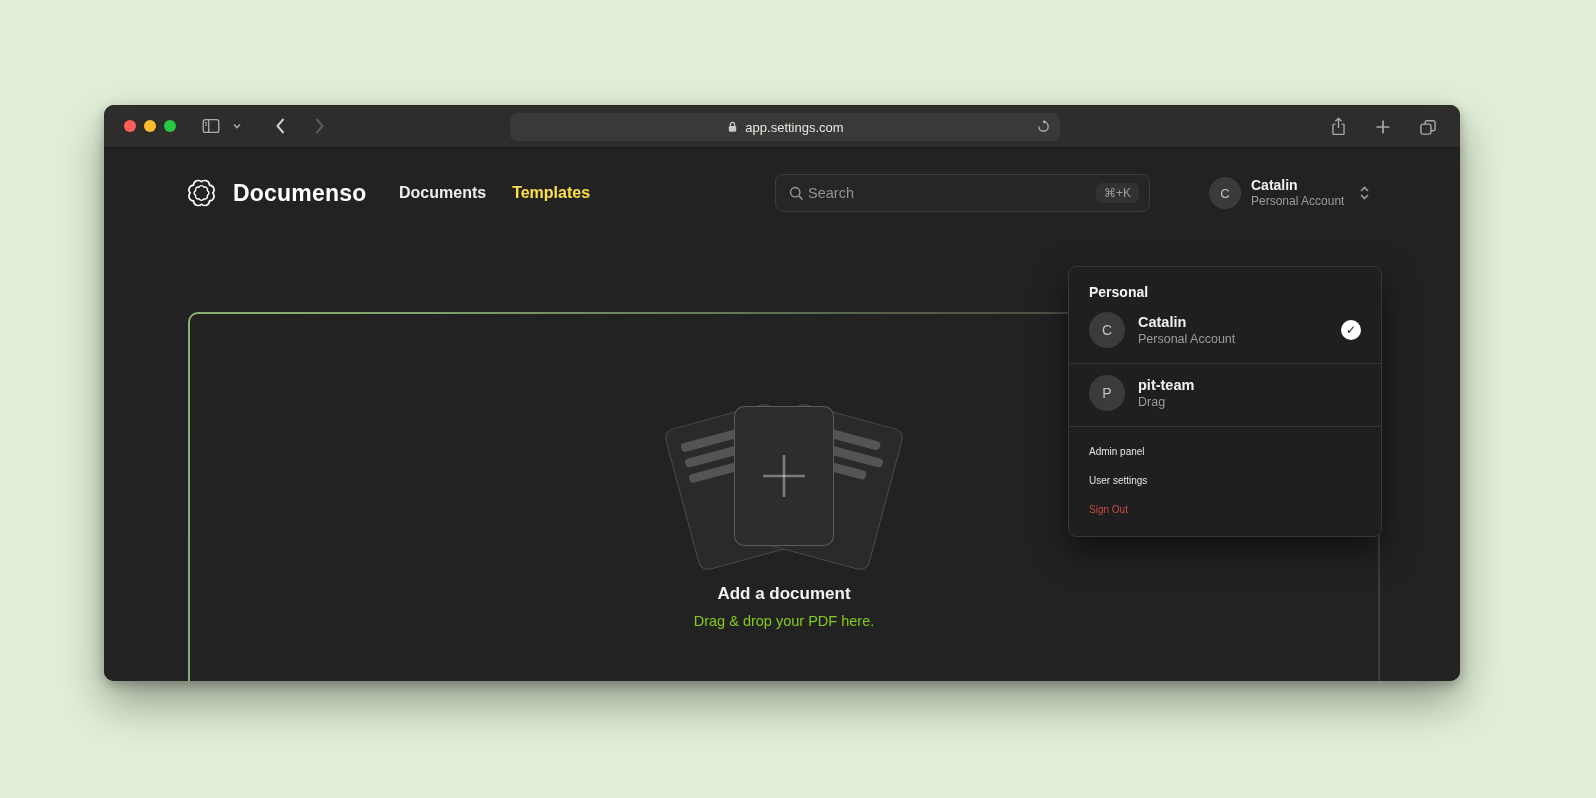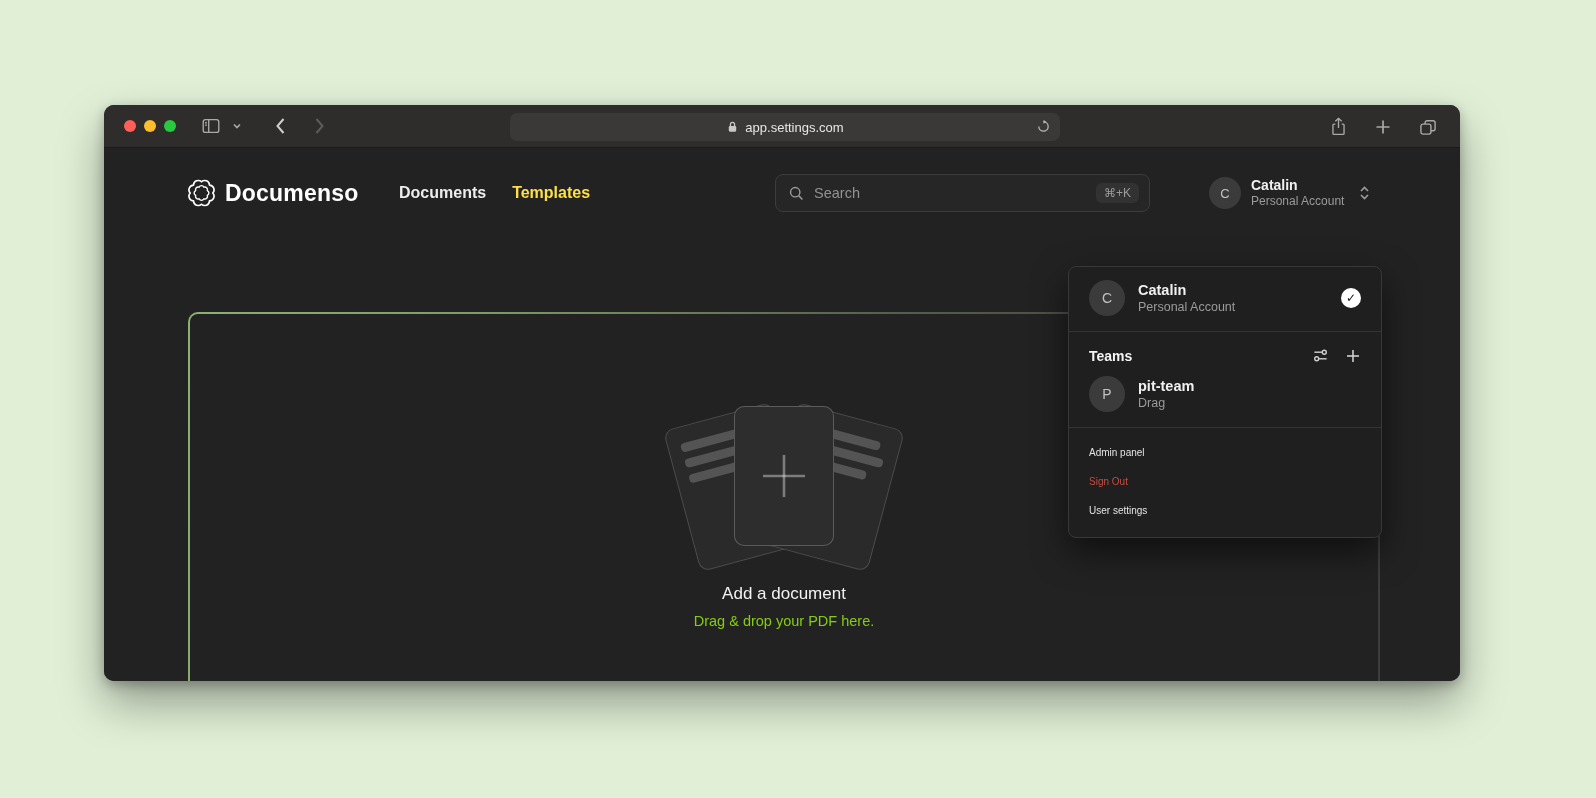--- a/index.html
+++ b/index.html
@@ -30,29 +30,29 @@
     position:absolute; left:406px; top:8px; width:550px; height:28px;
     background:#3a3937; border-radius:7px; display:flex; align-items:center;
     justify-content:center; color:#e6e6e4; font-size:13px; gap:6px;
   }
   .urlbar .reload { position:absolute; right:9px; top:6px; color:#b9b9b7; }
   .tb-right { position:absolute; right:14px; top:0; height:43px; display:flex; align-items:center; gap:10px; color:#a9a9a7; }
 
   
   .page { position:absolute; left:0; top:44px; right:0; bottom:0; background:#232222; }
   .app-header { position:absolute; left:0; top:0; width:100%; height:88px; }
-  .logo { position:absolute; left:84px; top:50%; transform:translateY(-50%); display:flex; align-items:center; gap:10px; }
+  .logo { position:absolute; left:84px; top:50%; transform:translateY(-50%); display:flex; align-items:center; gap:18px; }
   .logo-text { color:#fff; font-size:23px; font-weight:bold; letter-spacing:.2px; }
   .nav { position:absolute; left:295px; top:50%; transform:translateY(-50%); display:flex; gap:26px; font-size:16px; font-weight:bold; }
   .nav .active { color:#ededed; }
   .nav .muted { color:#fde047; }
   .search {
     position:absolute; left:671px; top:25px; width:375px; height:38px;
     border:1px solid #3c3c3c; border-radius:8px; background:#262626;
-    display:flex; align-items:center; padding:0 10px 0 12px; gap:9px;
+    display:flex; align-items:center; padding:0 10px 0 12px; gap:3px;
   }
   .search-text { color:#929292; font-size:14.5px; flex:1; }
   .kbd {
     background:#323232; border-radius:6px; padding:3px 8px;
     color:#9c9c9c; font-size:12px;
   }
   .profile { position:absolute; left:1105px; top:50%; transform:translateY(-50%); display:flex; align-items:center; gap:10px; }
   .avatar {
     width:32px; height:32px; border-radius:50%; background:#3b3b3b;
     color:#c2c2c2; font-size:13px; display:flex; align-items:center; justify-content:center;
@@ -79,21 +79,21 @@
   }
   .card .bars { padding:16px 12px 0; display:flex; flex-direction:column; gap:7px; }
   .bar { height:9px; border-radius:4px; background:rgba(255,255,255,.20); }
   .card-left  { left:6px;  top:8px; width:112px; height:146px; transform:rotate(-15deg); }
   .card-right { right:6px; top:8px; width:112px; height:146px; transform:rotate(15deg); }
   .card-center{
     left:50%; top:0; width:100px; height:140px; transform:translateX(-50%);
     background:#2d2d2d; border-color:rgba(255,255,255,.22); z-index:2;
     display:flex; align-items:center; justify-content:center;
   }
-  .empty-title { margin-top:28px; color:#f2f2f2; font-size:17px; font-weight:normal; }
+  .empty-title { margin-top:28px; color:#f2f2f2; font-size:17px; font-weight:bold; }
   .empty-sub { margin-top:9px; color:#84cc16; font-size:14.5px; }
 
   
   .menu {
     position:absolute; left:964px; top:117px; width:314px; z-index:10;
     background:#1f1f1f; border:1px solid #383838; border-radius:8px;
     box-shadow:0 14px 34px rgba(0,0,0,.55); padding:8px 0 6px; color:#e3e3e3;
   }
   .menu-label { padding:9px 20px 7px; color:#f5f5f5; font-size:14px; font-weight:bold; display:flex; align-items:center; }
   .menu-label .spacer { flex:1; }
@@ -260,65 +260,46 @@
                 </svg>
               </span>
             </div>
           </div>
           <div class="empty-title">Add a document</div>
           <div class="empty-sub">Drag &amp; drop your PDF here.</div>
         </div>
       </div>
 
       <div class="menu">
+        <div class="menu-label">Personal</div>
 
         <div class="account-row">
           <span class="avatar lg">C</span>
           <span>
             <div class="acc-name">Catalin</div>
             <div class="acc-sub">Personal Account</div>
           </span>
           <span class="acc-check">✓</span>
         </div>
 
         <div class="menu-divider"></div>
 
-        <div class="menu-label">
-          <span>Teams</span>
-          <span class="spacer"></span>
-          <span class="mini-icons">
-            <span>
-              <svg width="17" height="17" viewBox="0 0 18 18" fill="none" stroke="currentColor" stroke-width="1.5">
-                <line x1="2.5" y1="5.5" x2="10.5" y2="5.5"></line>
-                  <circle cx="13" cy="5.5" r="2.1"></circle>
-                <line x1="15.5" y1="12.5" x2="7.5" y2="12.5"></line>
-                  <circle cx="5" cy="12.5" r="2.1"></circle>
-              </svg>
-            </span>
-            <span>
-              <svg width="16" height="16" viewBox="0 0 16 16" fill="none" stroke="currentColor" stroke-width="1.6">
-                <line x1="8" y1="2" x2="8" y2="14"></line>
-                  <line x1="2" y1="8" x2="14" y2="8"></line>
-              </svg>
-            </span>
-          </span>
-        </div>
 
         <div class="account-row">
           <span class="avatar lg">P</span>
           <span>
             <div class="acc-name">pit-team</div>
             <div class="acc-sub">Drag</div>
           </span>
         </div>
 
         <div class="menu-divider"></div>
 
         <div class="menu-items">
           <div class="menu-item">Admin panel</div>
+          <div class="menu-item">User settings</div>
           <div class="menu-item danger">Sign Out</div>
-          <div class="menu-item">User settings</div>
         </div>
       </div>
 
     </div>
   </div>
 </div>
 
 </body></html>

